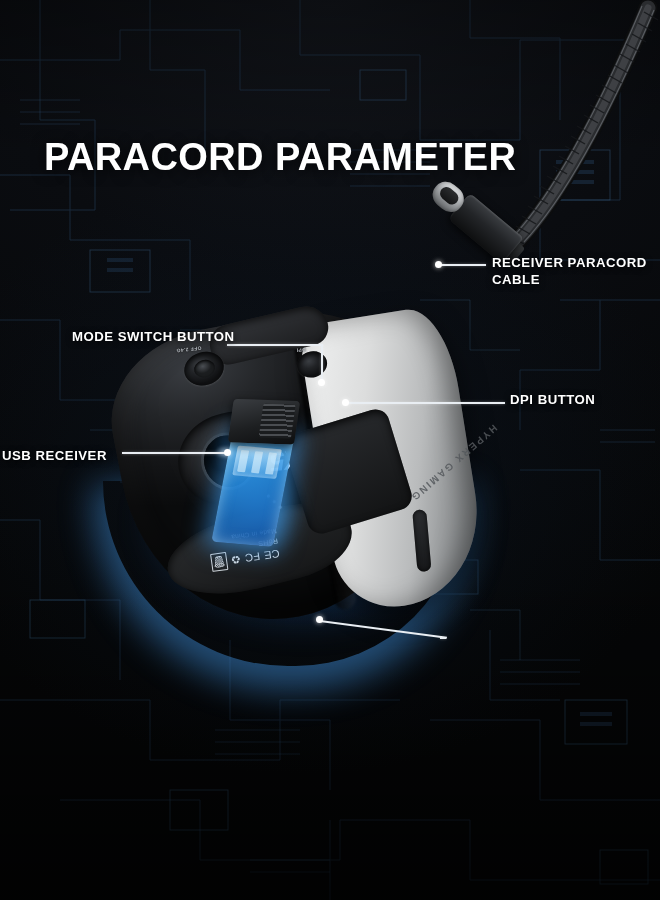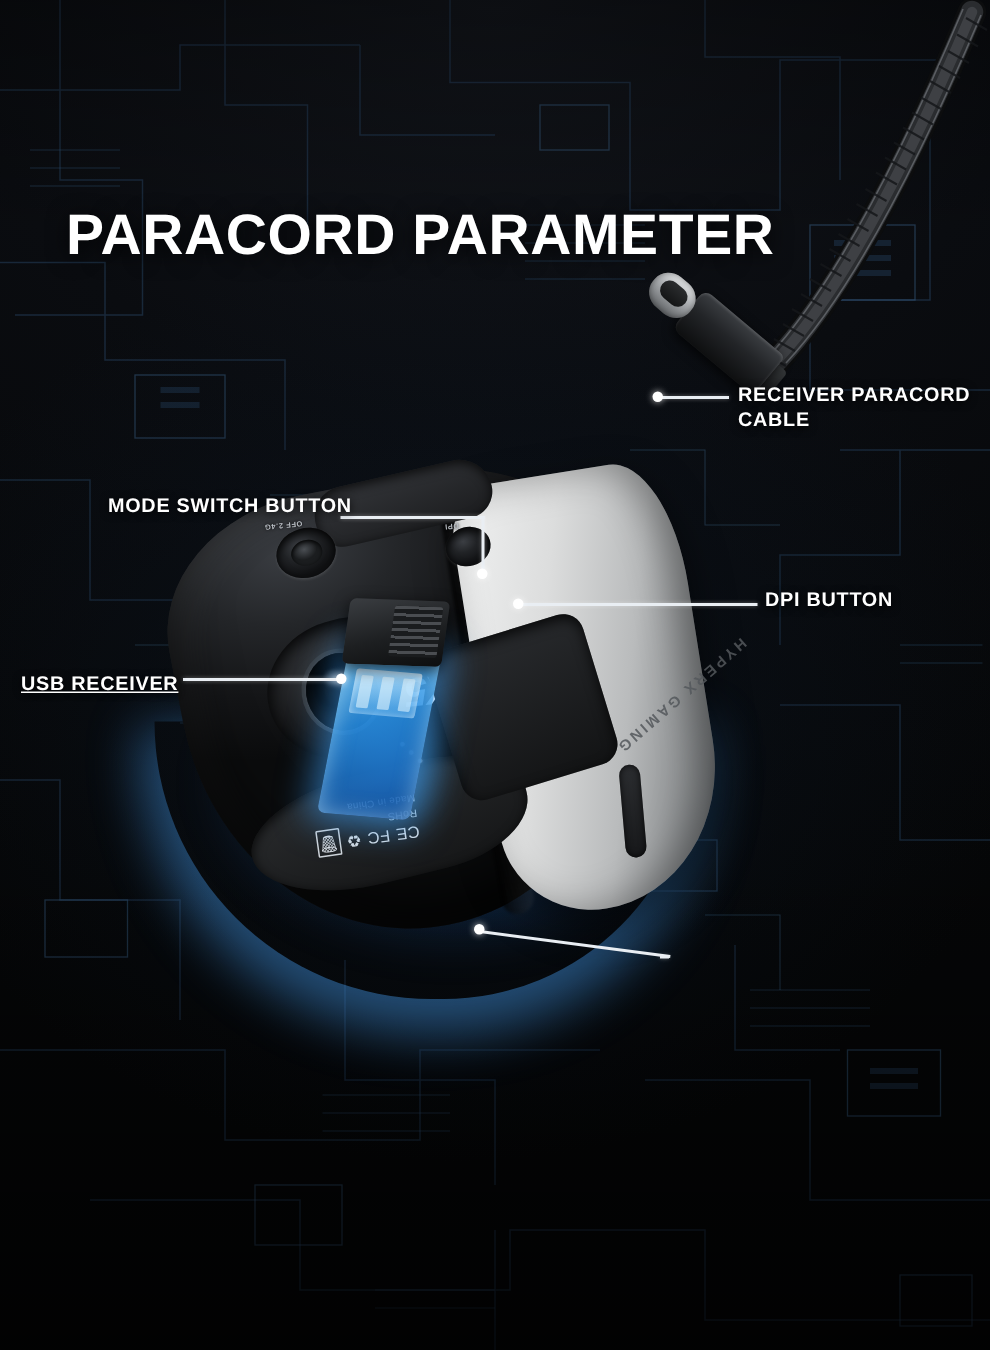--- a/index.html
+++ b/index.html
@@ -38,21 +38,21 @@
   .callout {
     position:absolute;
     color:#fff; font-size:13.2px; font-weight:600;
     letter-spacing:.5px; line-height:1.28;
     text-shadow:0 1px 6px rgba(0,0,0,.95);
     white-space:pre-line;
   }
   .c-cable   { left:492px; top:255px; }
   .c-mode    { left:52px;  top:329px;margin-left:20px; }
   .c-dpi     { left:491px; top:392px;margin-left:19px; }
-  .c-usb     { left:14px;  top:448px;text-decoration:underline; }
+  .c-usb     { left:2px;  top:448px; }
   .c-size    { left:447px; top:626px; }
 
   
   .lead { position:absolute; background:#e9eef3; }
   .lead-h { height:1.6px; box-shadow:0 0 3px rgba(255,255,255,.35); }
   .lead-v { width:1.6px;  box-shadow:0 0 3px rgba(255,255,255,.35); }
   .dot {
     position:absolute; width:7px; height:7px; border-radius:50%;
     background:#ffffff; box-shadow:0 0 5px rgba(255,255,255,.75);
   }

